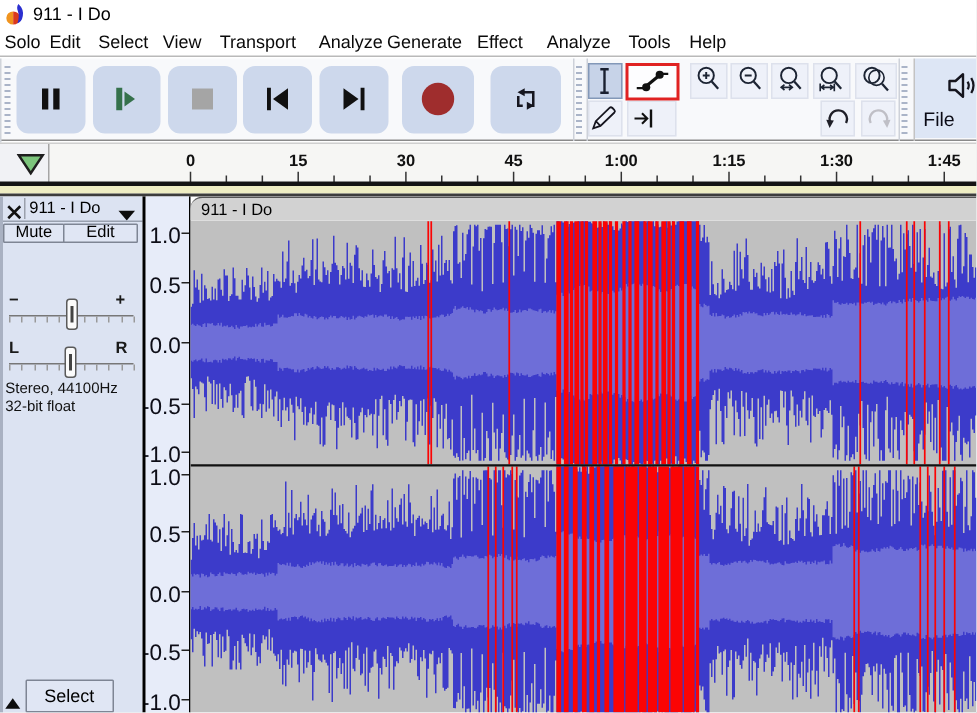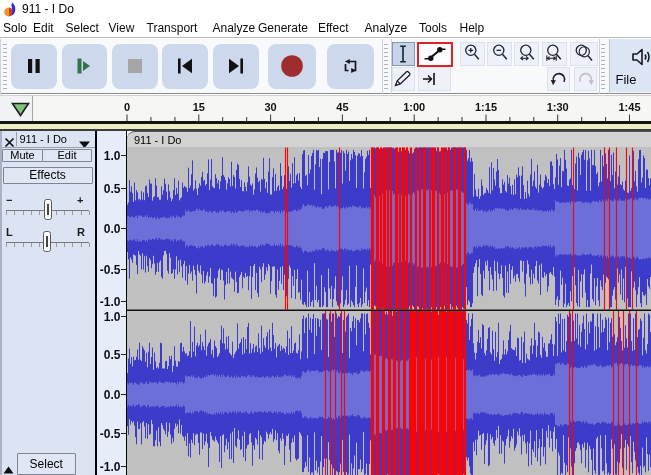--- a/index.html
+++ b/index.html
@@ -12,21 +12,21 @@
 .sbtn { position:absolute; background:#eef1f9; border:1px solid #dde1ec; display:flex; align-items:center; justify-content:center; }
 #timeline { position:absolute; left:0; top:94.5px; width:651px; height:26.5px; background:#f6f6f4; border-top:1px solid #cfcfcf; }
 #tl-left { position:absolute; left:0; top:0; width:33px; height:26.5px; background:#f1f2f5; border-right:1px solid #a5a5a5; }
 #blackband { position:absolute; left:0; top:121px; width:651px; height:2.5px; background:#141414; }
 #yellowband { position:absolute; left:0; top:123.5px; width:651px; height:5px; background:#eeedc3; }
 #darkline { position:absolute; left:0; top:128.5px; width:651px; height:2px; background:#3c3c3c; }
 #panel { position:absolute; left:0; top:130.5px; width:95px; height:344.5px; background:#dce3f2; }
 #vruler { position:absolute; left:96.5px; top:130.5px; width:29px; height:344.5px; background:#e7ecf9; }
 #vline1 { position:absolute; left:95px; top:130.5px; width:1.5px; height:344.5px; background:#000; }
 #vline2 { position:absolute; left:125.5px; top:130.5px; width:1.5px; height:344.5px; background:#000; }
-.rlab { position:absolute; right:5px; font-size:12px; font-weight:700; color:#0d0d17; }
+.rlab { position:absolute; right:5px; font-size:15px; font-weight:400; color:#0d0d17; }
 #vruler .rtick { position:absolute; right:0; width:4.5px; height:1px; background:#222; }
 #ttitle { position:absolute; left:127px; top:130.5px; width:524px; height:16.5px; background:#d2d2d2; border-top:1.2px solid #555; border-top-left-radius:8px; }
 #ttitle span { position:absolute; left:7px; top:2px; font-size:11px; color:#000; }
 #phead { position:absolute; left:0; top:0; width:95px; height:16.5px; }
 #phead .sep { position:absolute; left:15.5px; top:1px; width:1px; height:14.5px; background:#9aa0ac; }
 #phead .nm { position:absolute; left:19.5px; top:2px; font-size:11px; color:#000; }
 .pbtn { position:absolute; background:#e0e6f4; border:1px solid #7e8594; border-radius:1px; font-size:11px; color:#000; display:flex; align-items:center; justify-content:center; }
 .slab { position:absolute; font-size:11px; font-weight:700; color:#1a1a1a; line-height:9px; }
 .stick { position:absolute; top:15px; width:1px; height:4px; background:#999; }
 .thumb { position:absolute; width:8.5px; height:21px; background:#fbfbfb; border:1px solid #5a5a5a; border-radius:2.5px; }
@@ -216,21 +216,20 @@
         </svg></div>
     <div class="sep"></div>
     <div class="nm">911 - I Do</div>
     <div style="position:absolute;left:78px;top:4px"><svg width="13" height="9" viewBox="0 0 13 9" xmlns="http://www.w3.org/2000/svg" style="">
           <path d="M1 1.5 H12 L6.5 8 Z" fill="#0d0d0d"></path>
         </svg></div>
     <div style="position:absolute;left:0;top:16px;width:95px;height:1px;background:#98a0ae"></div>
   </div>
   <div class="pbtn" style="left:2px;top:18px;width:41px;height:13.5px">Mute</div>
   <div class="pbtn" style="left:42px;top:18px;width:50px;height:13.5px">Edit</div>
-  <div class="pbtn" style="left:2.5px;top:36px;width:90px;height:17.5px;font-size:12px">Effects</div>
   <div style="position:absolute;left:0px;top:65.5px;width:95px;height:26px">
 <div class="slab" style="left:6px;top:0px">−</div>
 <div class="slab" style="left:77px;top:0px">+</div>
 <div style="position:absolute;left:6px;top:14px;width:83px;height:1px;background:#777"></div>
 <div class="stick" style="left:6.0px"></div>
       <div class="stick" style="left:14.3px"></div>
       <div class="stick" style="left:22.6px"></div>
       <div class="stick" style="left:30.9px"></div>
       <div class="stick" style="left:39.2px"></div>
       <div class="stick" style="left:47.5px"></div>
@@ -251,20 +250,21 @@
       <div class="stick" style="left:30.9px"></div>
       <div class="stick" style="left:39.2px"></div>
       <div class="stick" style="left:47.5px"></div>
       <div class="stick" style="left:55.8px"></div>
       <div class="stick" style="left:64.1px"></div>
       <div class="stick" style="left:72.4px"></div>
       <div class="stick" style="left:80.7px"></div>
       <div class="stick" style="left:89.0px"></div>
 <div class="thumb" style="left:42.5px;top:3px"></div>
 </div>
+  <div style="position:absolute;left:3.5px;top:123px;font-size:10px;color:#111;line-height:12px">Stereo, 44100Hz<br>32-bit float</div>
   <div style="position:absolute;left:3px;top:329px"><svg width="11" height="8" viewBox="0 0 11 8" xmlns="http://www.w3.org/2000/svg" style="">
         <path d="M5.5 0.5 L10.5 7.5 H0.5 Z" fill="#0d0d0d"></path>
       </svg></div>
   <div class="pbtn" style="left:16.5px;top:322px;width:59.5px;height:22px;font-size:12px">Select</div>
 </div>
 <div id="vruler">
     <div class="rlab" style="top:18.0px">1.0</div>
     <div class="rtick" style="top:24.0px"></div>
     <div class="rlab" style="top:51.0px">0.5</div>
     <div class="rtick" style="top:57.0px"></div>

